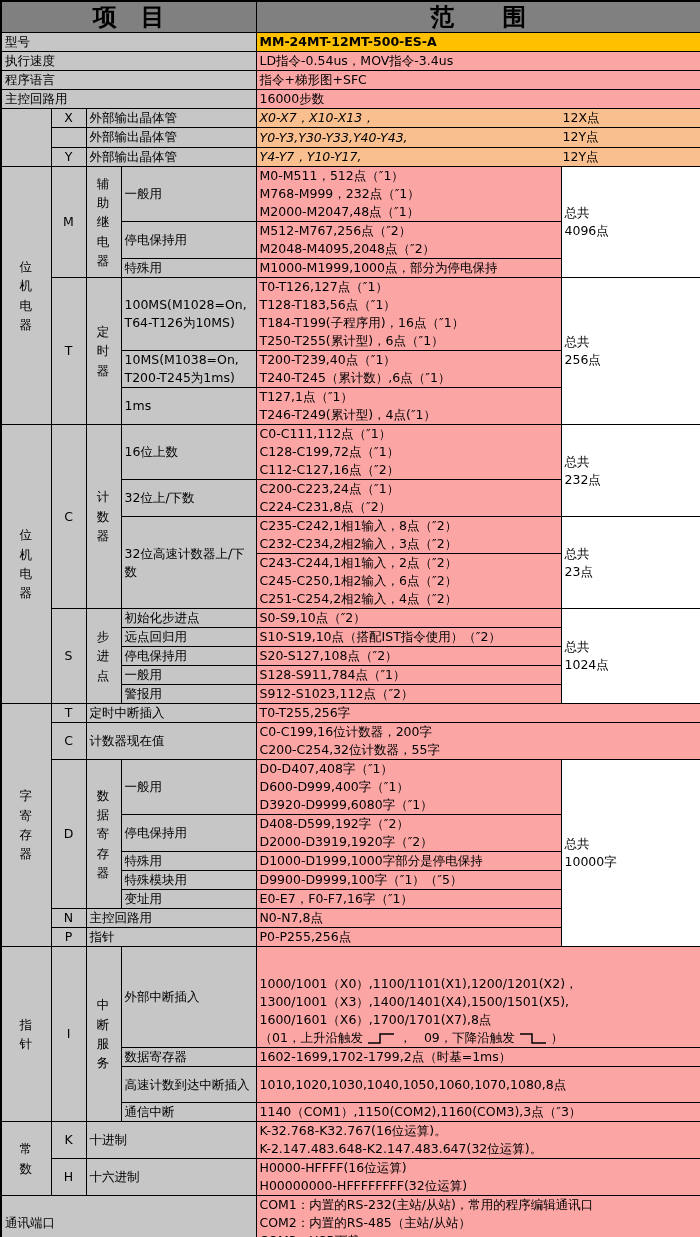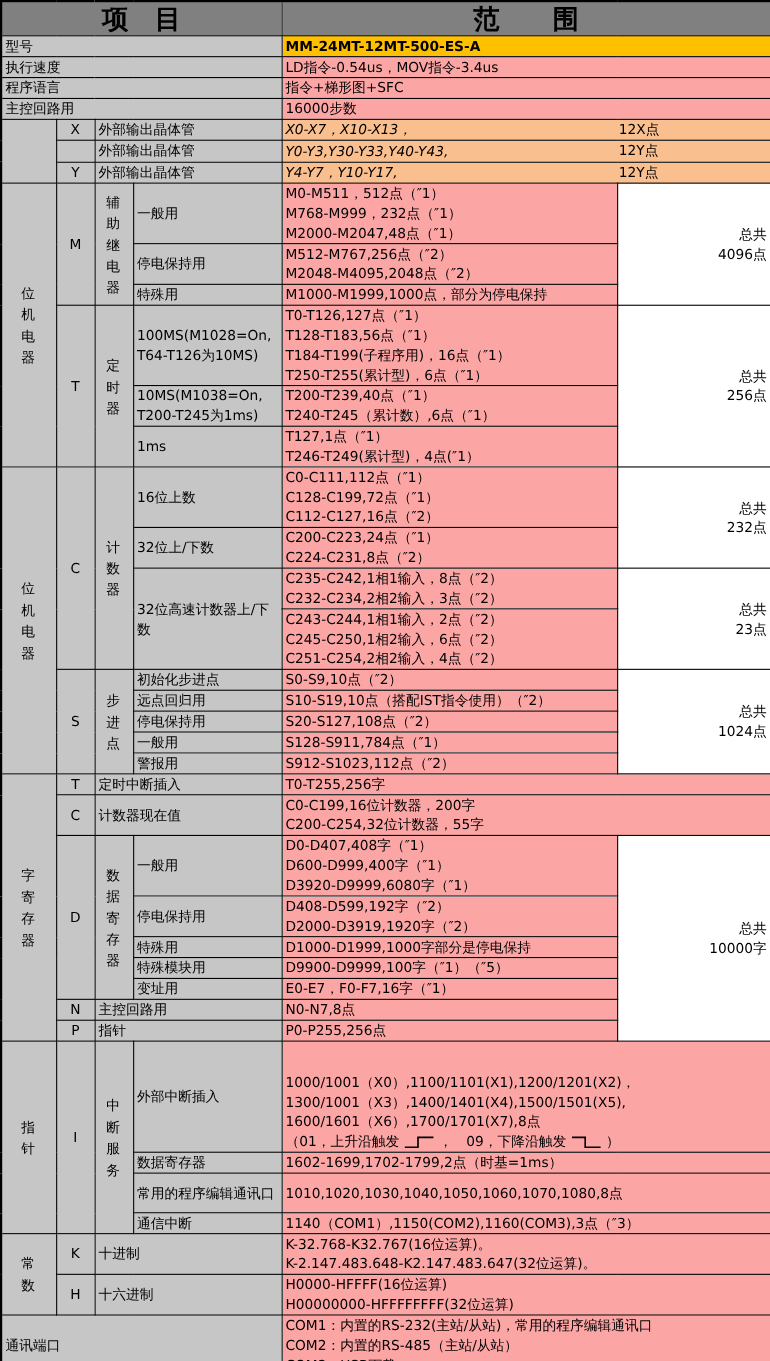--- a/index.html
+++ b/index.html
@@ -30,21 +30,21 @@
     background:var(--header-bg);
     font-size:24px;
     font-weight:bold;
     white-space:pre;
     padding:0;
   }
   td.g{background:var(--label-bg);text-align:left;}
   td.gc{background:var(--label-bg);text-align:center;padding:0;}
   td.v{background:#fca5a5;text-align:left;}
   .pre{white-space:pre-line;margin-top:28px;}
-  td.total{background:#fff;text-align:right;white-space:pre-line;}
+  td.total{background:#fff;text-align:left;white-space:pre-line;}
   td.model{background:var(--model-bg);font-weight:bold;}
   td.io{background:var(--io-bg);padding:0 0 0 3px;}
   .io-range{display:inline-block;width:303px;vertical-align:middle;font-style:italic;}
   .vtext{
     width:1.1em;
     margin:0 auto;
     text-align:left;
     word-break:break-all;
     line-height:1.55;
     white-space:normal;
@@ -292,21 +292,21 @@
             </svg>
         <span>）</span>
       </div>
     </td>
   </tr>
   <tr style="height:18px">
     <td class="g">数据寄存器</td>
     <td class="v" colspan="2">1602-1699,1702-1799,2点（时基=1ms）</td>
   </tr>
   <tr style="height:36px">
-    <td class="g">常用的程序编辑通讯口</td>
+    <td class="g">高速计数到达中断插入</td>
     <td class="v" colspan="2">1010,1020,1030,1040,1050,1060,1070,1080,8点</td>
   </tr>
   <tr style="height:18px">
     <td class="g">通信中断</td>
     <td class="v" colspan="2">1140（COM1）,1150(COM2),1160(COM3),3点（″3）</td>
   </tr>
 
   <tr style="height:36px">
     <td class="gc" rowspan="2">
           <div class="vtext">常数</div>

